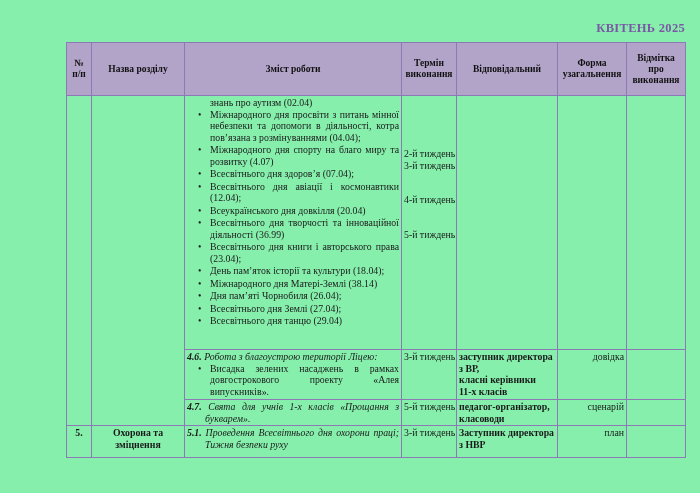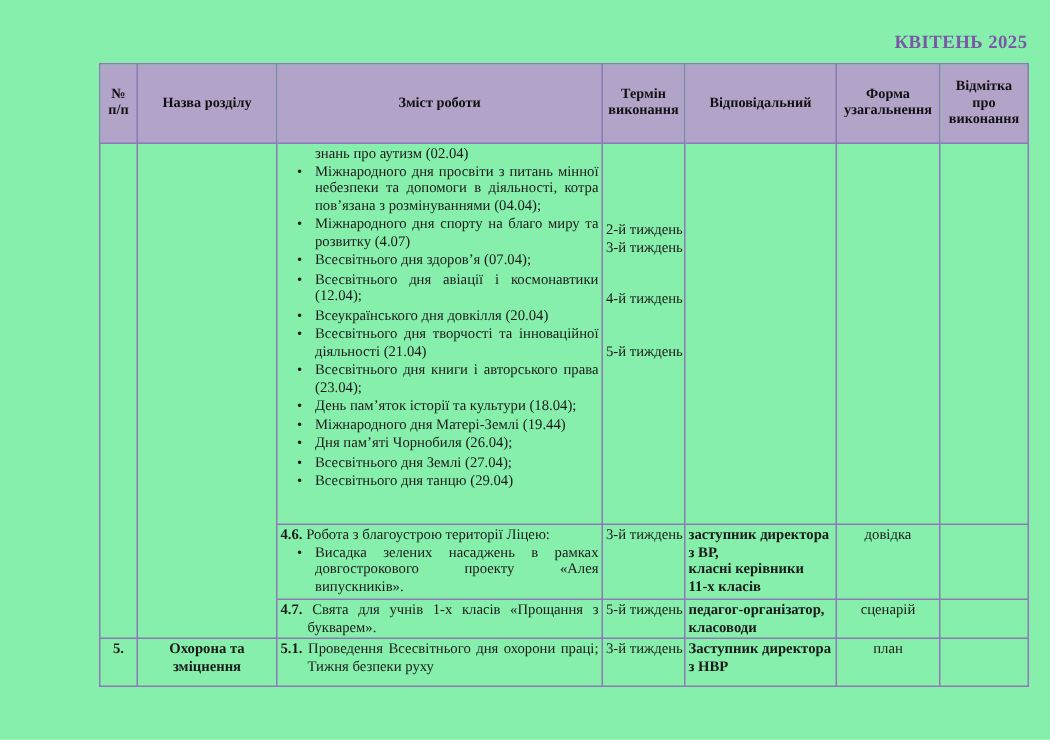--- a/index.html
+++ b/index.html
@@ -71,32 +71,33 @@
   ul.day-list li::before {
     content: "\2022";
     position: absolute;
     left: -12px; top: 0;
   }
   p.numbered {
     margin: 0;
     padding-left: 18px;
     text-indent: -18px;
     text-align: justify;
+    font-style: italic;
   }
   p.numbered b { letter-spacing: 0; }
   p.numbered b::after { content: "\00a0"; }
 
   .term-cell { position: relative; padding: 1px 1px 1px 2px; }
   .term-cell .term-abs { position: absolute; left: 2px; white-space: nowrap; }
   .t1 { top: 52px; } .t2 { top: 64px; } .t3 { top: 98px; } .t4 { top: 133px; }
   td.term-mid { vertical-align: middle; white-space: nowrap; padding-left: 2px; }
 
   td.resp { white-space: pre-line; padding: 2px 2px 1px 3px; font-weight: bold; }
   td.resp-mid { vertical-align: middle; }
-  td.form-cell { text-align: center; vertical-align: middle; }
+  td.form-cell { text-align: right; vertical-align: middle; }
 
   td.sec-num {
     font-weight: bold;
     text-align: center;
     vertical-align: middle;
   }
   td.sec-name {
     font-weight: bold;
     text-align: center;
     vertical-align: middle;
@@ -136,24 +137,24 @@
         <td rowspan="3"></td>
         <td rowspan="3"></td>
         <td class="content-cell">
           <p class="lead-line">знань про аутизм (02.04)</p>
           <ul class="day-list">
             <li>Міжнародного дня просвіти з питань мінної небезпеки та допомоги в діяльності, котра пов’язана з розмінуваннями (04.04);</li>
             <li>Міжнародного дня спорту на благо миру та розвитку (4.07)</li>
             <li>Всесвітнього дня здоров’я (07.04);</li>
             <li>Всесвітнього дня авіації і космонавтики (12.04);</li>
             <li>Всеукраїнського дня довкілля (20.04)</li>
-            <li>Всесвітнього дня творчості та інноваційної діяльності (21.04)</li>
+            <li>Всесвітнього дня творчості та інноваційної діяльності (36.99)</li>
             <li>Всесвітнього дня книги і авторського права (23.04);</li>
             <li>День пам’яток історії та культури (18.04);</li>
-            <li>Міжнародного дня Матері-Землі (19.44)</li>
+            <li>Міжнародного дня Матері-Землі (38.14)</li>
             <li>Дня пам’яті Чорнобиля (26.04);</li>
             <li>Всесвітнього дня Землі (27.04);</li>
             <li>Всесвітнього дня танцю (29.04)</li>
           </ul>
         </td>
         <td class="term-cell">
           <span class="term-abs t1">2-й тиждень</span>
           <span class="term-abs t2">3-й тиждень</span>
           <span class="term-abs t3">4-й тиждень</span>
           <span class="term-abs t4">5-й тиждень</span>

